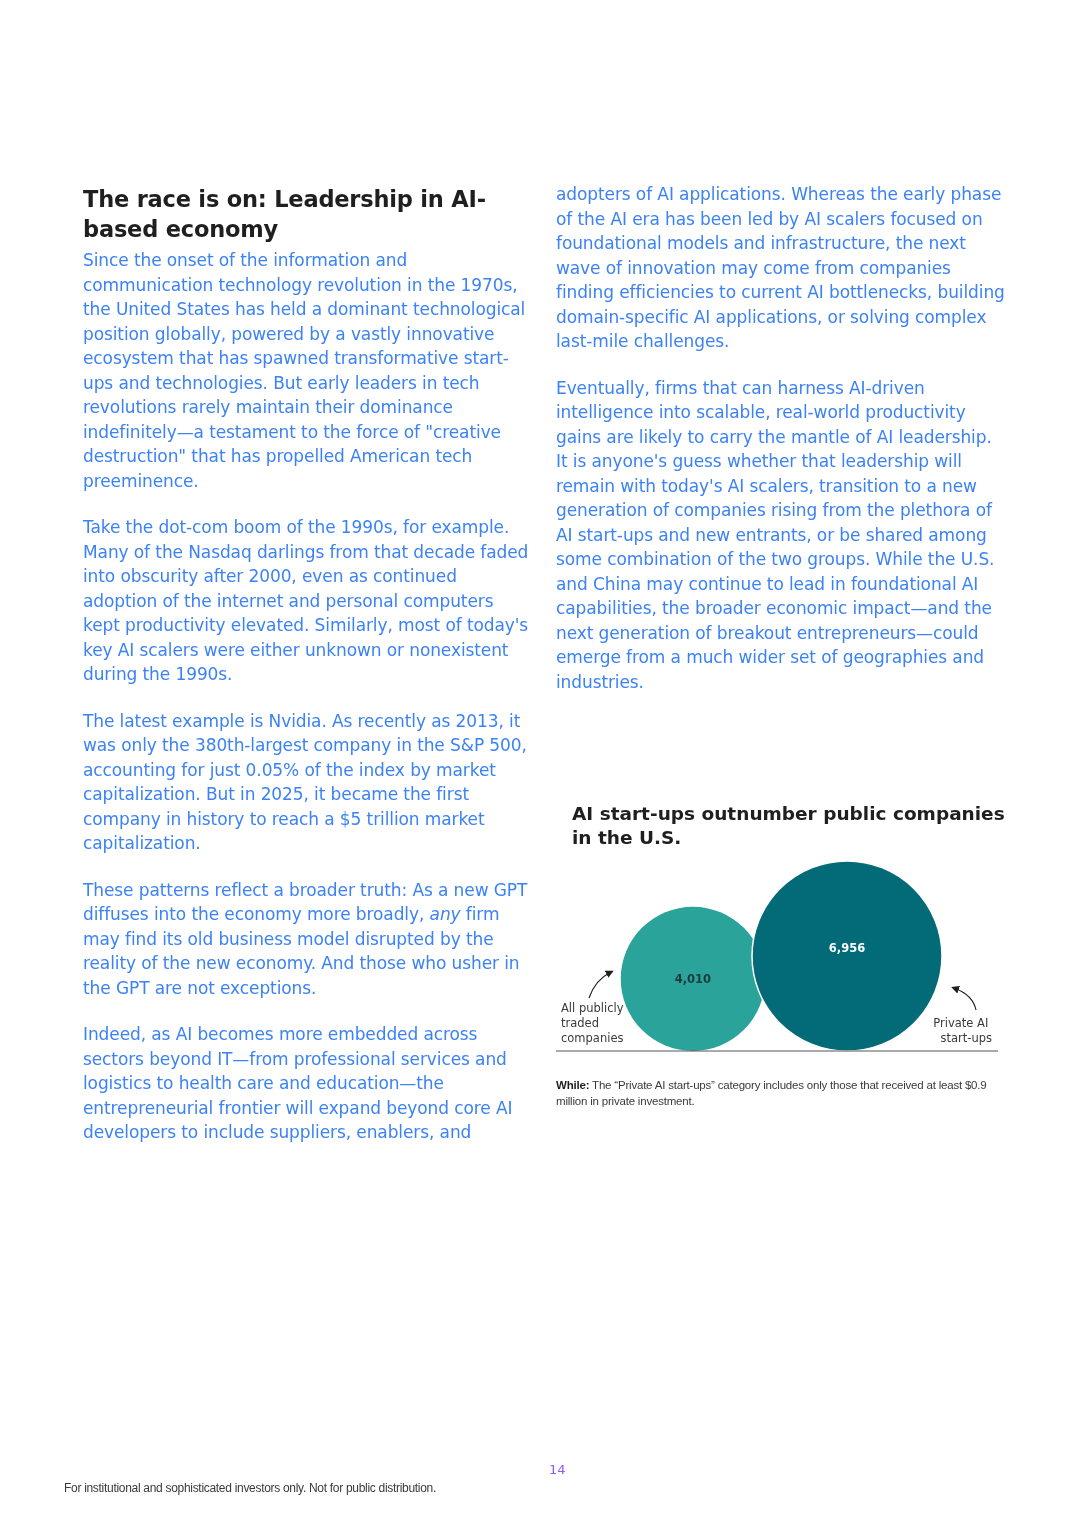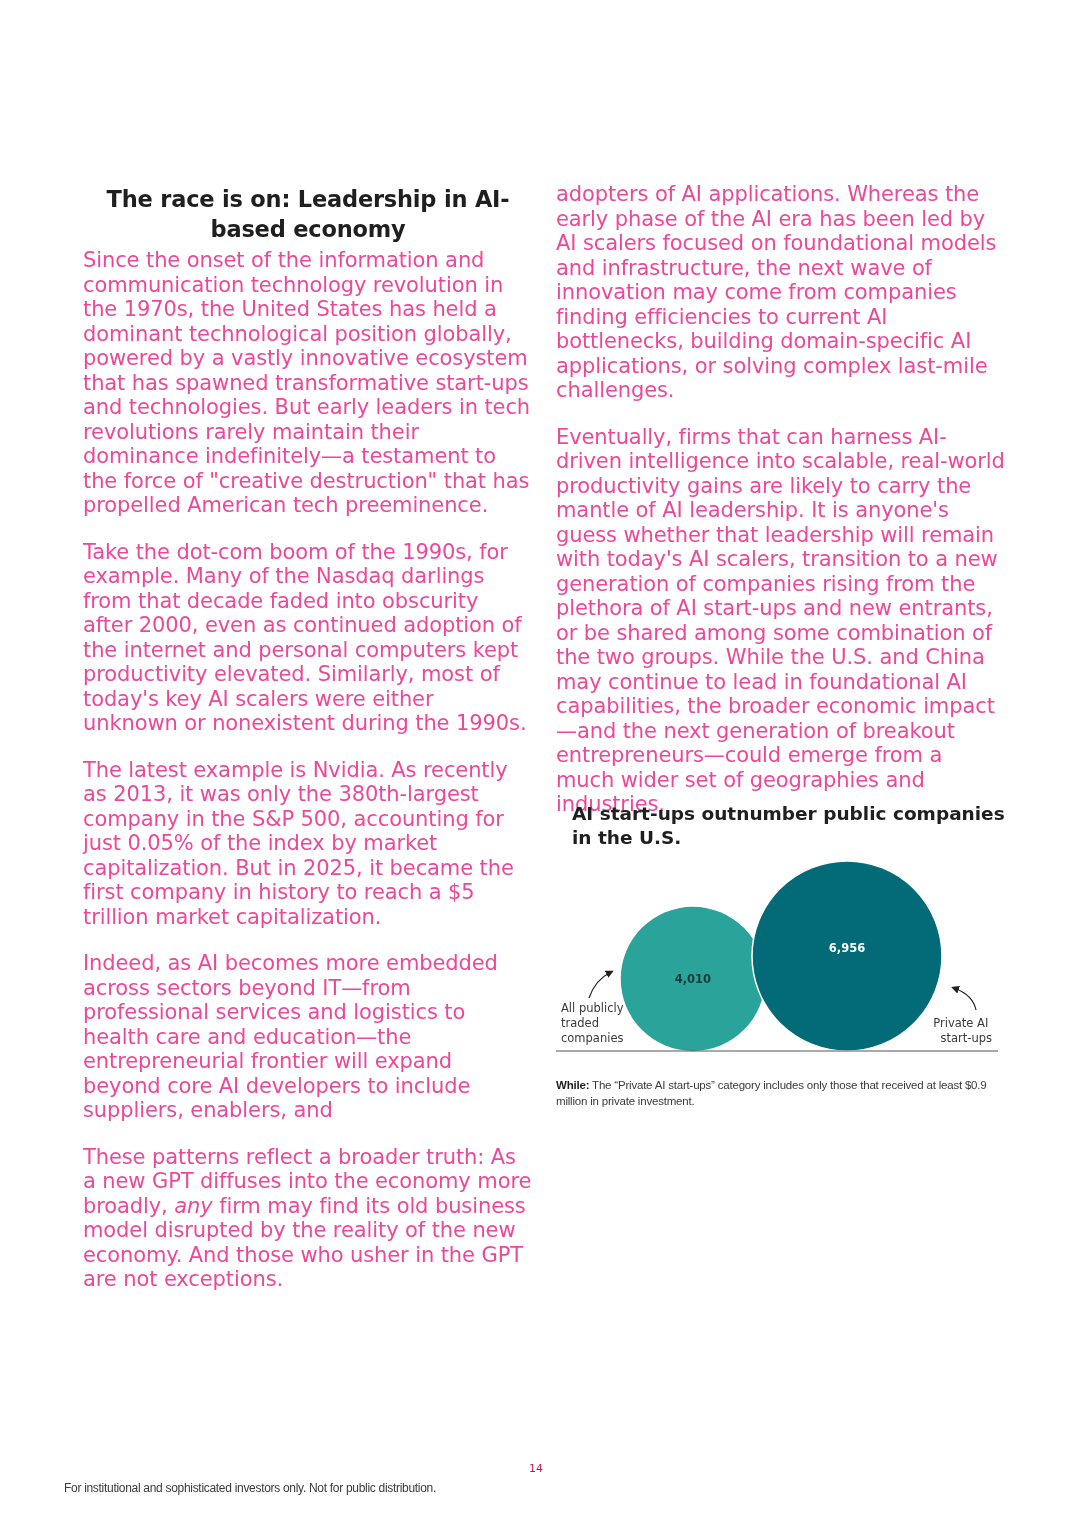--- a/index.html
+++ b/index.html
@@ -6,49 +6,48 @@
     body {
       width: 1080px; height: 1527px; position: relative; overflow: hidden;
       font-family: "DejaVu Sans", sans-serif; color: #3a3a3a;
     }
     .col { position: absolute; }
     .col-left { left: 83px; top: 184px; width: 450px; }
     .col-right { left: 556px; top: 182px; width: 450px; }
     h1.section-title {
       margin: 0 0 4px 0; font-size: 22.5px; line-height: 30px; font-weight: bold; color: #1f1f1f;
       letter-spacing: -0.2px;
-      text-align: center;
     }
     p.body {
-      margin: 0 0 22px 0; font-size: 21px; line-height: 24.5px; color: #ec4899;
+      margin: 0 0 22px 0; font-size: 17px; line-height: 24.5px; color: #3b82f6;
       letter-spacing: -0.1px;
     }
     h2.chart-title {
       position: absolute; left: 556px; top: 786px; width: 450px; margin: 16px;
       font-size: 18.5px; line-height: 24px; font-weight: bold; color: #1f1f1f;
     }
     #chart { position: absolute; left: 540px; top: 850px; width: 470px; height: 210px; }
     .notes { position: absolute; left: 556px; top: 1077px; width: 450px;
       font-family: "Liberation Sans", sans-serif; font-size: 11.5px; line-height: 16px; color: #3a3a3a; letter-spacing: -0.2px; }
     .notes p { margin: 0 0 4px 0; }
     .notes b { color: #1f1f1f; }
     .footer-text { position: absolute; left: 64px; top: 1465px; font-family: "Liberation Sans", sans-serif;
       font-size: 12px; color: #3a3a3a; letter-spacing: -0.3px; margin-top: 16px; }
-    .page-num { position: absolute; left: 529px; top: 1462px; font-size: 11px; color: #be185d; }
+    .page-num { position: absolute; left: 549px; top: 1462px; font-size: 13px; color: #8b5cf6; }
   </style>
 </head>
 <body>
 
 <div class="col col-left">
   <h1 class="section-title">The race is on: Leadership in AI-based economy</h1>
   <p class="body">Since the onset of the information and communication technology revolution in the 1970s, the United States has held a dominant technological position globally, powered by a vastly innovative ecosystem that has spawned transformative start-ups and technologies. But early leaders in tech revolutions rarely maintain their dominance indefinitely—a testament to the force of "creative destruction" that has propelled American tech preeminence.</p>
   <p class="body">Take the dot-com boom of the 1990s, for example. Many of the Nasdaq darlings from that decade faded into obscurity after 2000, even as continued adoption of the internet and personal computers kept productivity elevated. Similarly, most of today's key AI scalers were either unknown or nonexistent during the 1990s.</p>
   <p class="body">The latest example is Nvidia. As recently as 2013, it was only the 380th-largest company in the S&amp;P 500, accounting for just 0.05% of the index by market capitalization. But in 2025, it became the first company in history to reach a $5 trillion market capitalization.</p>
+  <p class="body"><span>These patterns reflect a broader truth: As a new GPT diffuses into the economy more broadly, </span><em>any</em><span> firm may find its old business model disrupted by the reality of the new economy. And those who usher in the GPT are not exceptions.</span></p>
   <p class="body">Indeed, as AI becomes more embedded across sectors beyond IT—from professional services and logistics to health care and education—the entrepreneurial frontier will expand beyond core AI developers to include suppliers, enablers, and</p>
-  <p class="body"><span>These patterns reflect a broader truth: As a new GPT diffuses into the economy more broadly, </span><em>any</em><span> firm may find its old business model disrupted by the reality of the new economy. And those who usher in the GPT are not exceptions.</span></p>
 </div>
 
 <div class="col col-right">
   <p class="body">adopters of AI applications. Whereas the early phase of the AI era has been led by AI scalers focused on foundational models and infrastructure, the next wave of innovation may come from companies finding efficiencies to current AI bottlenecks, building domain-specific AI applications, or solving complex last-mile challenges.</p>
   <p class="body">Eventually, firms that can harness AI-driven intelligence into scalable, real-world productivity gains are likely to carry the mantle of AI leadership. It is anyone's guess whether that leadership will remain with today's AI scalers, transition to a new generation of companies rising from the plethora of AI start-ups and new entrants, or be shared among some combination of the two groups. While the U.S. and China may continue to lead in foundational AI capabilities, the broader economic impact—and the next generation of breakout entrepreneurs—could emerge from a much wider set of geographies and industries.</p>
 </div>
 
 <h2 class="chart-title">AI start-ups outnumber public companies in the U.S.</h2>
 
 <svg id="chart" xmlns="http://www.w3.org/2000/svg" width="470" height="210" viewBox="0 0 470 210">

